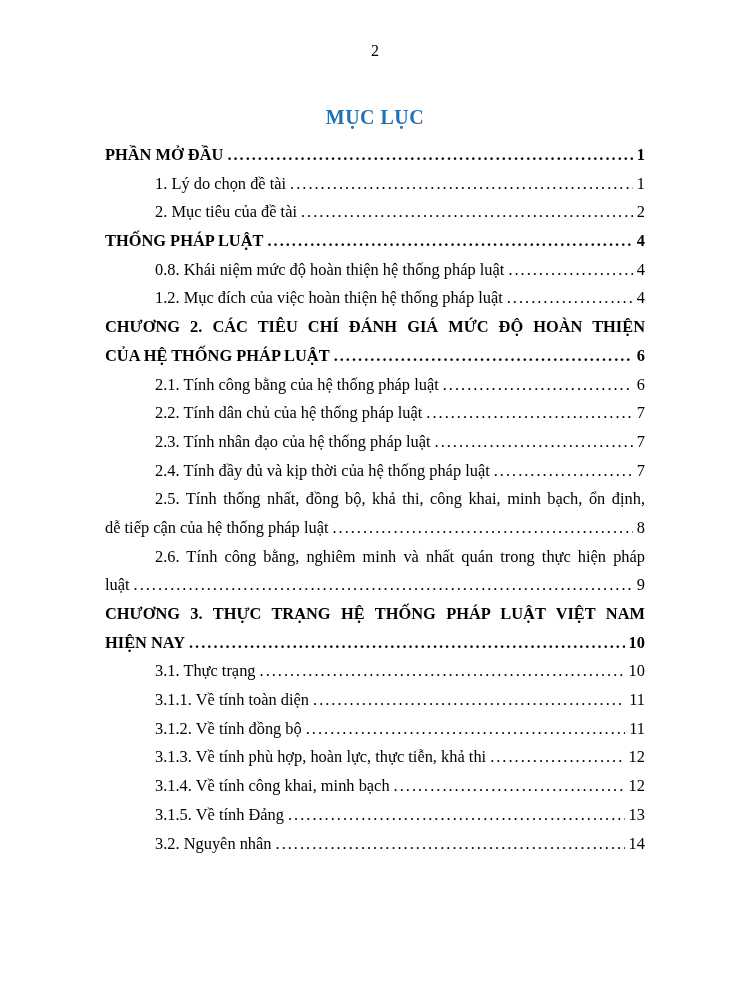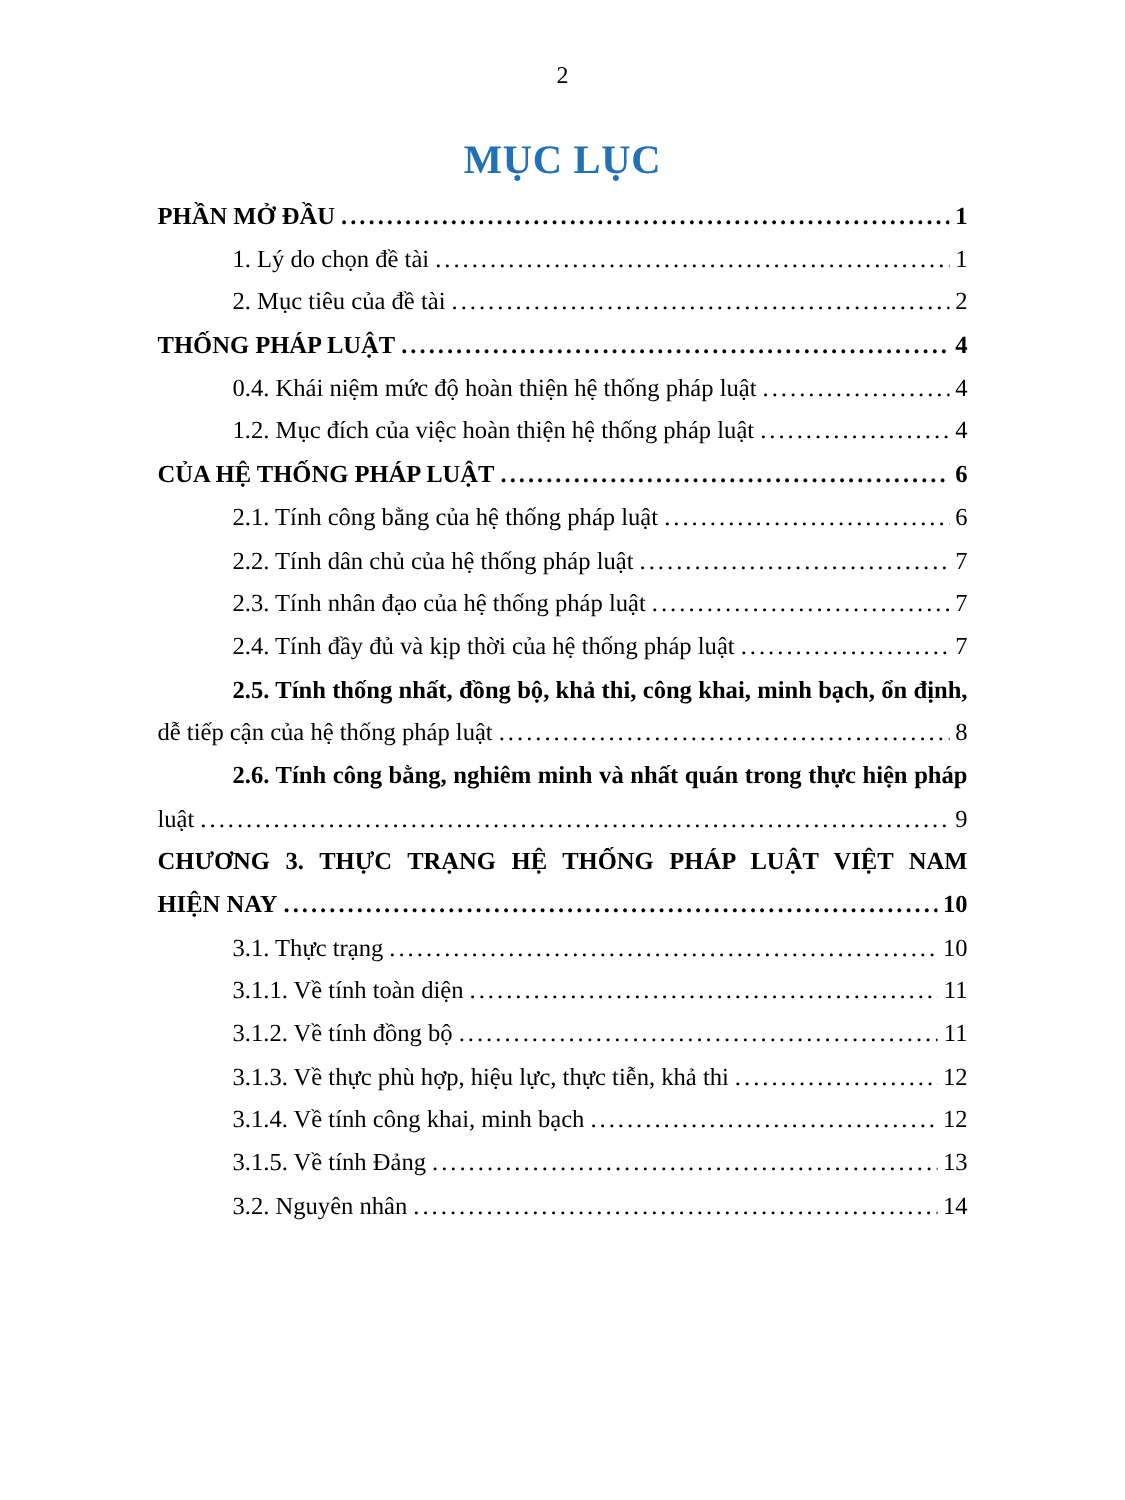--- a/index.html
+++ b/index.html
@@ -13,45 +13,44 @@
     color: #000000;
     font-family: "Liberation Serif", "DejaVu Serif", serif;
     overflow: hidden;
   }
   .pageno {
     text-align: center;
     font-size: 16px;
     line-height: 22px;
   }
   .doc-title {
-    margin-top: 32px;
+    margin-top: 43px;
     text-align: center;
     font-weight: bold;
-    font-size: 27px;
+    font-size: 20px;
     line-height: 24px;
     letter-spacing: 0.5px;
     color: var(--title_blue, #2270B5);
   }
   .toc {
     margin-top: 12px;
     font-size: 16.4px;
   }
   .row {
     display: flex;
     align-items: baseline;
     height: 28.7px;
     line-height: 28.7px;
     white-space: nowrap;
   }
   .jline {
     height: 28.7px;
     line-height: 28.7px;
     text-align: justify;
     text-align-last: justify;
-    font-weight: bold;
   }
   .b { font-weight: bold; justify-content: center; }
   .ind { padding-left: 50px; }
   .t { flex: 0 0 auto; }
   .dots {
     flex: 1 1 auto;
     overflow: hidden;
     margin-left: 4px;
     margin-right: 2px;
   }
@@ -96,32 +95,33 @@
 
     <div>
       <div class="row b">
         <span class="t">THỐNG PHÁP LUẬT</span>
         <span class="dots"></span>
         <span class="pg">4</span>
       </div>
     </div>
 
     <div class="row ind">
-      <span class="t">0.4. Khái niệm mức độ hoàn thiện hệ thống pháp luật</span>
+      <span class="t">0.8. Khái niệm mức độ hoàn thiện hệ thống pháp luật</span>
       <span class="dots"></span>
       <span class="pg">4</span>
     </div>
 
     <div class="row ind">
       <span class="t">1.2. Mục đích của việc hoàn thiện hệ thống pháp luật</span>
       <span class="dots"></span>
       <span class="pg">4</span>
     </div>
 
     <div>
+      <div class="jline b">CHƯƠNG 2. CÁC TIÊU CHÍ ĐÁNH GIÁ MỨC ĐỘ HOÀN THIỆN</div>
       <div class="row b">
         <span class="t">CỦA HỆ THỐNG PHÁP LUẬT</span>
         <span class="dots"></span>
         <span class="pg">6</span>
       </div>
     </div>
 
     <div class="row ind">
       <span class="t">2.1. Tính công bằng của hệ thống pháp luật</span>
       <span class="dots"></span>
@@ -185,21 +185,21 @@
       <span class="pg">11</span>
     </div>
 
     <div class="row ind">
       <span class="t">3.1.2. Về tính đồng bộ</span>
       <span class="dots"></span>
       <span class="pg">11</span>
     </div>
 
     <div class="row ind">
-      <span class="t">3.1.3. Về thực phù hợp, hiệu lực, thực tiễn, khả thi</span>
+      <span class="t">3.1.3. Về tính phù hợp, hoàn lực, thực tiễn, khả thi</span>
       <span class="dots"></span>
       <span class="pg">12</span>
     </div>
 
     <div class="row ind">
       <span class="t">3.1.4. Về tính công khai, minh bạch</span>
       <span class="dots"></span>
       <span class="pg">12</span>
     </div>
 

